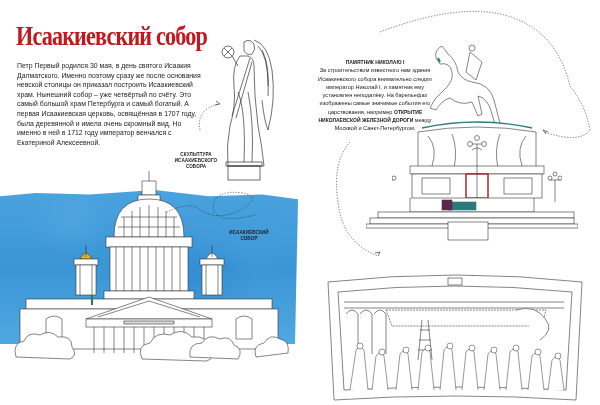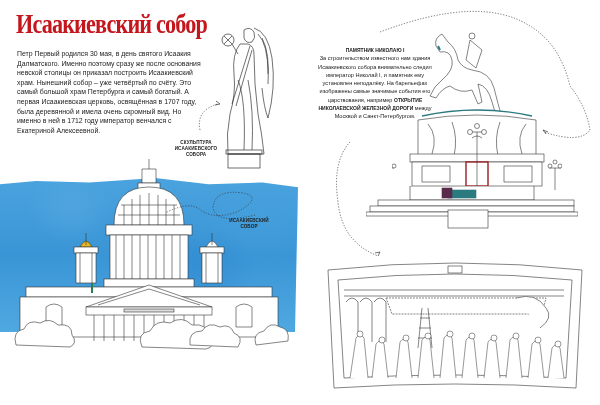--- a/index.html
+++ b/index.html
@@ -1,20 +1,20 @@
 <!DOCTYPE html>
 <html><head>
 <meta charset="utf-8">
 <style>
   * { box-sizing: border-box; margin: 0; padding: 0; }
   html, body { width: 600px; height: 405px; overflow: hidden; background: #ffffff; }
   body { position: relative; font-family: "Liberation Sans", sans-serif; color: #222; }
 
   .spread { position: absolute; left: 0; top: 0; width: 600px; height: 405px; background: #fff; }
-  .page { position: absolute; top: 0; height: 386px; }
+  .page { position: absolute; top: 12px; height: 386px; }
   .page-left { left: 0; width: 300px; }
   .page-right { left: 300px; width: 300px; }
 
   .title {
     position: absolute; left: 16px; top: 9px;
     font-family: "Liberation Serif", serif; font-weight: bold;
     font-size: 27px; line-height: 30px; color: #c4161c;
     letter-spacing: -1px; transform: scaleX(0.82); transform-origin: left top;
     white-space: nowrap;
   }

